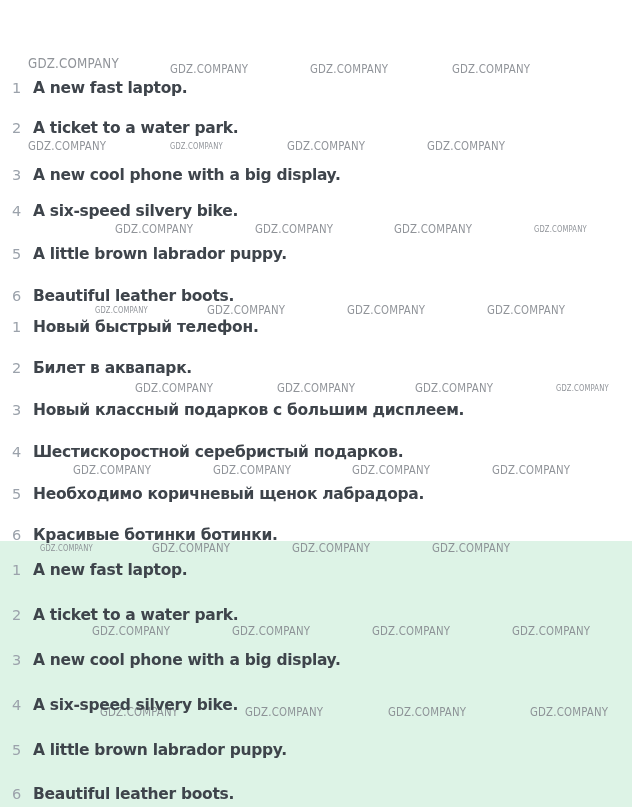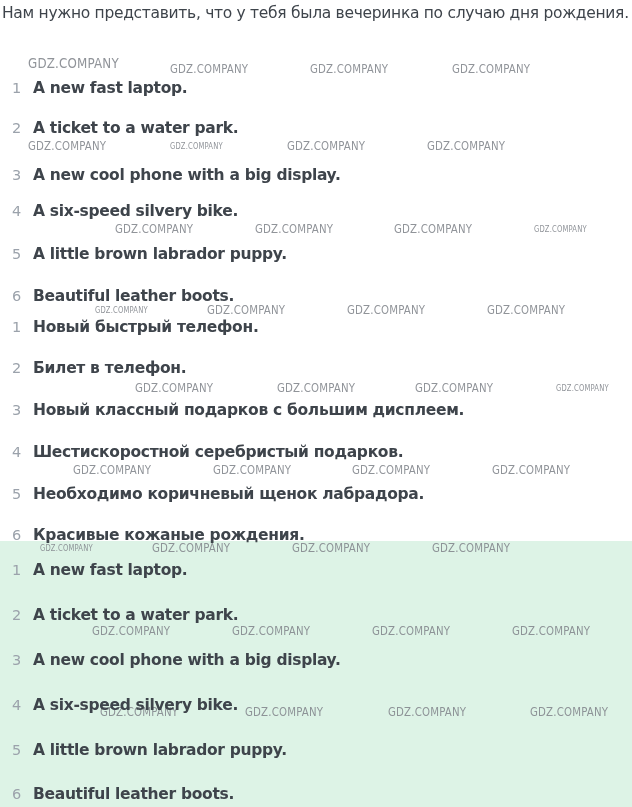--- a/index.html
+++ b/index.html
@@ -74,21 +74,20 @@
   .wm-lg { font-size: 14px; }
   .wm-sm { font-size: 8px; }
 </style>
 </head>
 <body>
 
 <div class="page">
 
   <div class="highlight-section"></div>
 
-  <div class="intro-line" style="top:3px">Нам нужно представить, что у тебя была вечеринка по случаю дня рождения.</div>
 
   <div>
     <span class="wm wm-lg" style="left:28px;top:56px">GDZ.COMPANY</span>
     <span class="wm" style="left:170px;top:63px">GDZ.COMPANY</span>
     <span class="wm" style="left:310px;top:63px">GDZ.COMPANY</span>
     <span class="wm" style="left:452px;top:63px">GDZ.COMPANY</span>
 
     <span class="wm" style="left:28px;top:140px">GDZ.COMPANY</span>
     <span class="wm wm-sm" style="left:170px;top:143px">GDZ.COMPANY</span>
     <span class="wm" style="left:287px;top:140px">GDZ.COMPANY</span>
@@ -157,37 +156,37 @@
       </div>
   </div>
 
   <div>
     <div class="row" style="top:317px">
         <span class="num">1</span>
         <span class="txt">Новый быстрый телефон.</span>
       </div>
     <div class="row" style="top:358px">
         <span class="num">2</span>
-        <span class="txt">Билет в телефон.</span>
+        <span class="txt">Билет в аквапарк.</span>
       </div>
     <div class="row" style="top:400px">
         <span class="num">3</span>
         <span class="txt">Новый классный подарков с большим дисплеем.</span>
       </div>
     <div class="row" style="top:442px">
         <span class="num">4</span>
         <span class="txt">Шестискоростной серебристый подарков.</span>
       </div>
     <div class="row" style="top:484px">
         <span class="num">5</span>
         <span class="txt">Необходимо коричневый щенок лабрадора.</span>
       </div>
     <div class="row" style="top:525px">
         <span class="num">6</span>
-        <span class="txt">Красивые кожаные рождения.</span>
+        <span class="txt">Красивые ботинки ботинки.</span>
       </div>
   </div>
 
   <div>
     <div class="row" style="top:560px">
         <span class="num">1</span>
         <span class="txt">A new fast laptop.</span>
       </div>
     <div class="row" style="top:605px">
         <span class="num">2</span>

